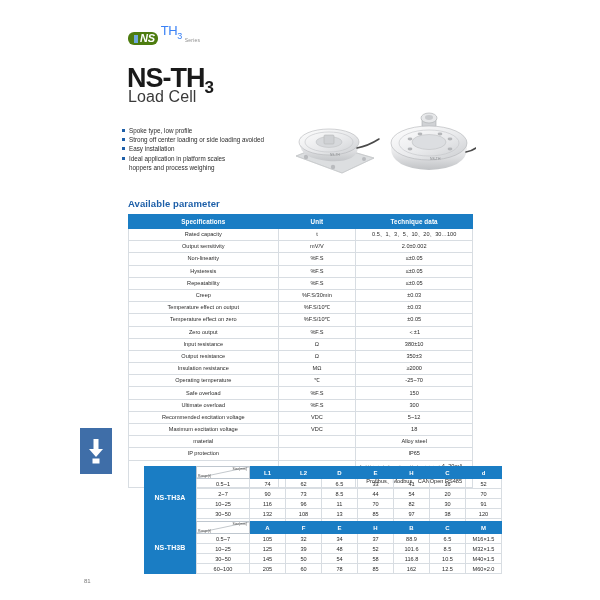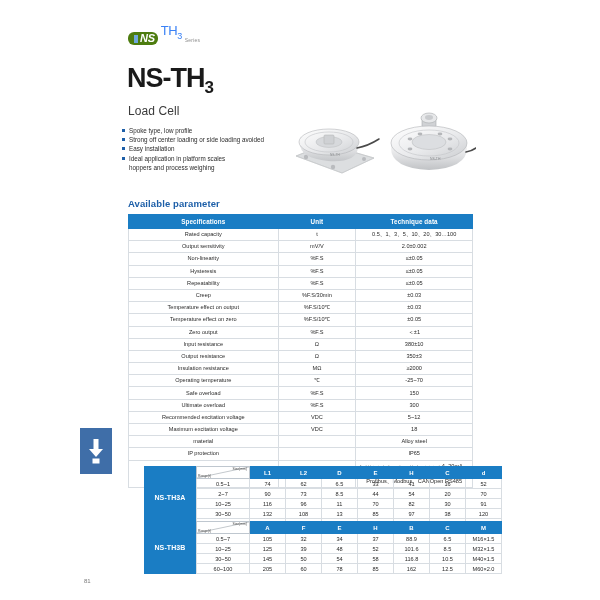--- a/index.html
+++ b/index.html
@@ -34,22 +34,22 @@
   .logo-series { font-size: 5px; color: #8c8c8c; line-height: 9px; letter-spacing: .2px; }
 
   
   .title {
     position: absolute; left: 127px; top: 64px;
     font-size: 27px; font-weight: bold; letter-spacing: -1px;
     color: #1a1a1a; line-height: 28px;
   }
   .title sub { font-size: 17px; letter-spacing: -1px; }
   .subtitle {
-    position: absolute; left: 128px; top: 104px;
-    font-size: 12px; color: #3a3a3a; letter-spacing: .1px;
+    position: absolute; left: 128px; top: 88px;
+    font-size: 16px; color: #3a3a3a; letter-spacing: .1px;
   }
 
   
   .bullets { position: absolute; left: 122px; top: 126px; }
   .bullet {
     font-size: 6.3px; color: #2b2b2b; line-height: 9.2px;
     display: flex; align-items: flex-start; gap: 4px;
   }
   .bullet .sq {
     width: 3px; height: 3px; background: #1d5fa8;

